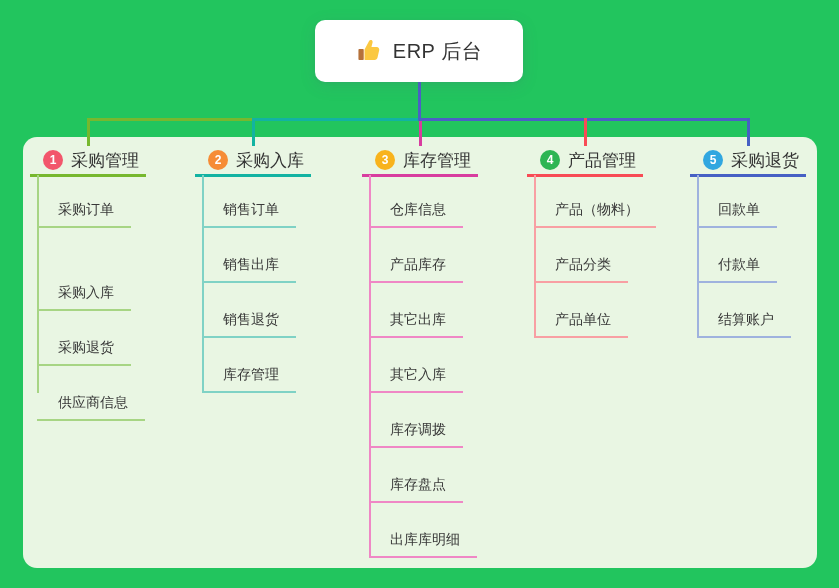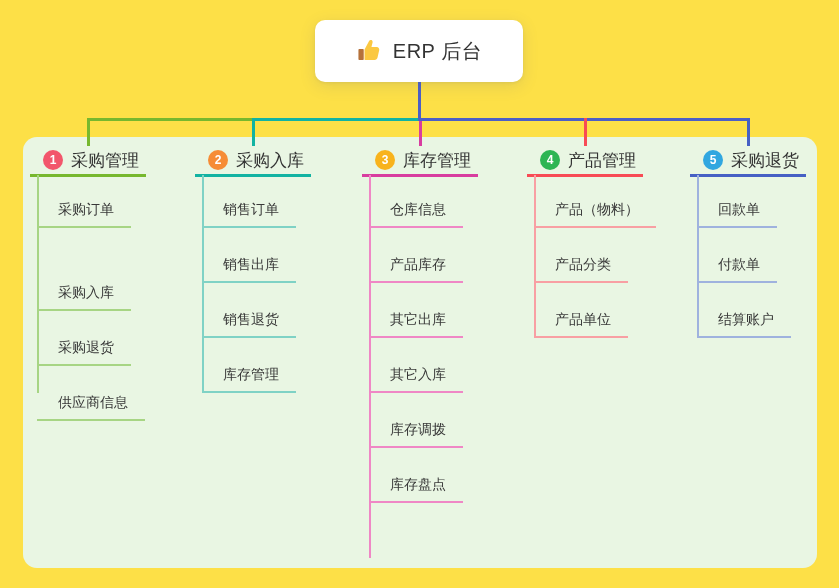--- a/index.html
+++ b/index.html
@@ -1,18 +1,18 @@
 <!DOCTYPE html>
 <html><head>
 <meta charset="utf-8">
 <style>
   * { margin:0; padding:0; box-sizing:border-box; }
   html,body { width:839px; height:588px; background:#ffffff; overflow:hidden;
               font-family:"Liberation Sans","DejaVu Sans",sans-serif; }
-  .stage { position:relative; width:839px; height:588px; background:#fde047; }
+  .stage { position:relative; width:839px; height:588px; background:#22c55e; }
 
   .panel { position:absolute; left:23px; top:137px; width:794px; height:431px;
            border-radius:14px; z-index:1; }
 
   .cline { position:absolute; z-index:2; }
 
   .root-card { position:absolute; left:315px; top:20px; width:208px; height:62px;
                background:#ffffff; border-radius:10px; z-index:4;
                box-shadow:0 4px 16px rgba(90,100,130,.16), 0 1px 3px rgba(90,100,130,.10);
                display:flex; align-items:center; justify-content:center; gap:11px; }
@@ -127,20 +127,23 @@
           </div>
           <div class="kid" style="border-bottom-color: rgb(239, 135, 197);">
             <span>其它入库</span>
           </div>
           <div class="kid" style="border-bottom-color: rgb(239, 135, 197);">
             <span>库存调拨</span>
           </div>
           <div class="kid" style="border-bottom-color: rgb(239, 135, 197);">
             <span>库存盘点</span>
           </div>
+          <div class="kid" style="border-bottom-color: rgb(239, 135, 197);">
+            <span>出库库明细</span>
+          </div>
         </div>
   </div>
 
   <div class="branch">
     <div class="btitle" style="left: 527px; border-bottom-color: rgb(248, 75, 85);">
       <span class="badge" style="background: rgb(45, 181, 83);">4</span>
       <span class="blabel">产品管理</span>
     </div>
     <div class="vline" style="left: 534px; top: 175px; height: 163px; background: rgb(248, 159, 163);"></div>
     <div class="kids" style="left: 534px; top: 173px;">

